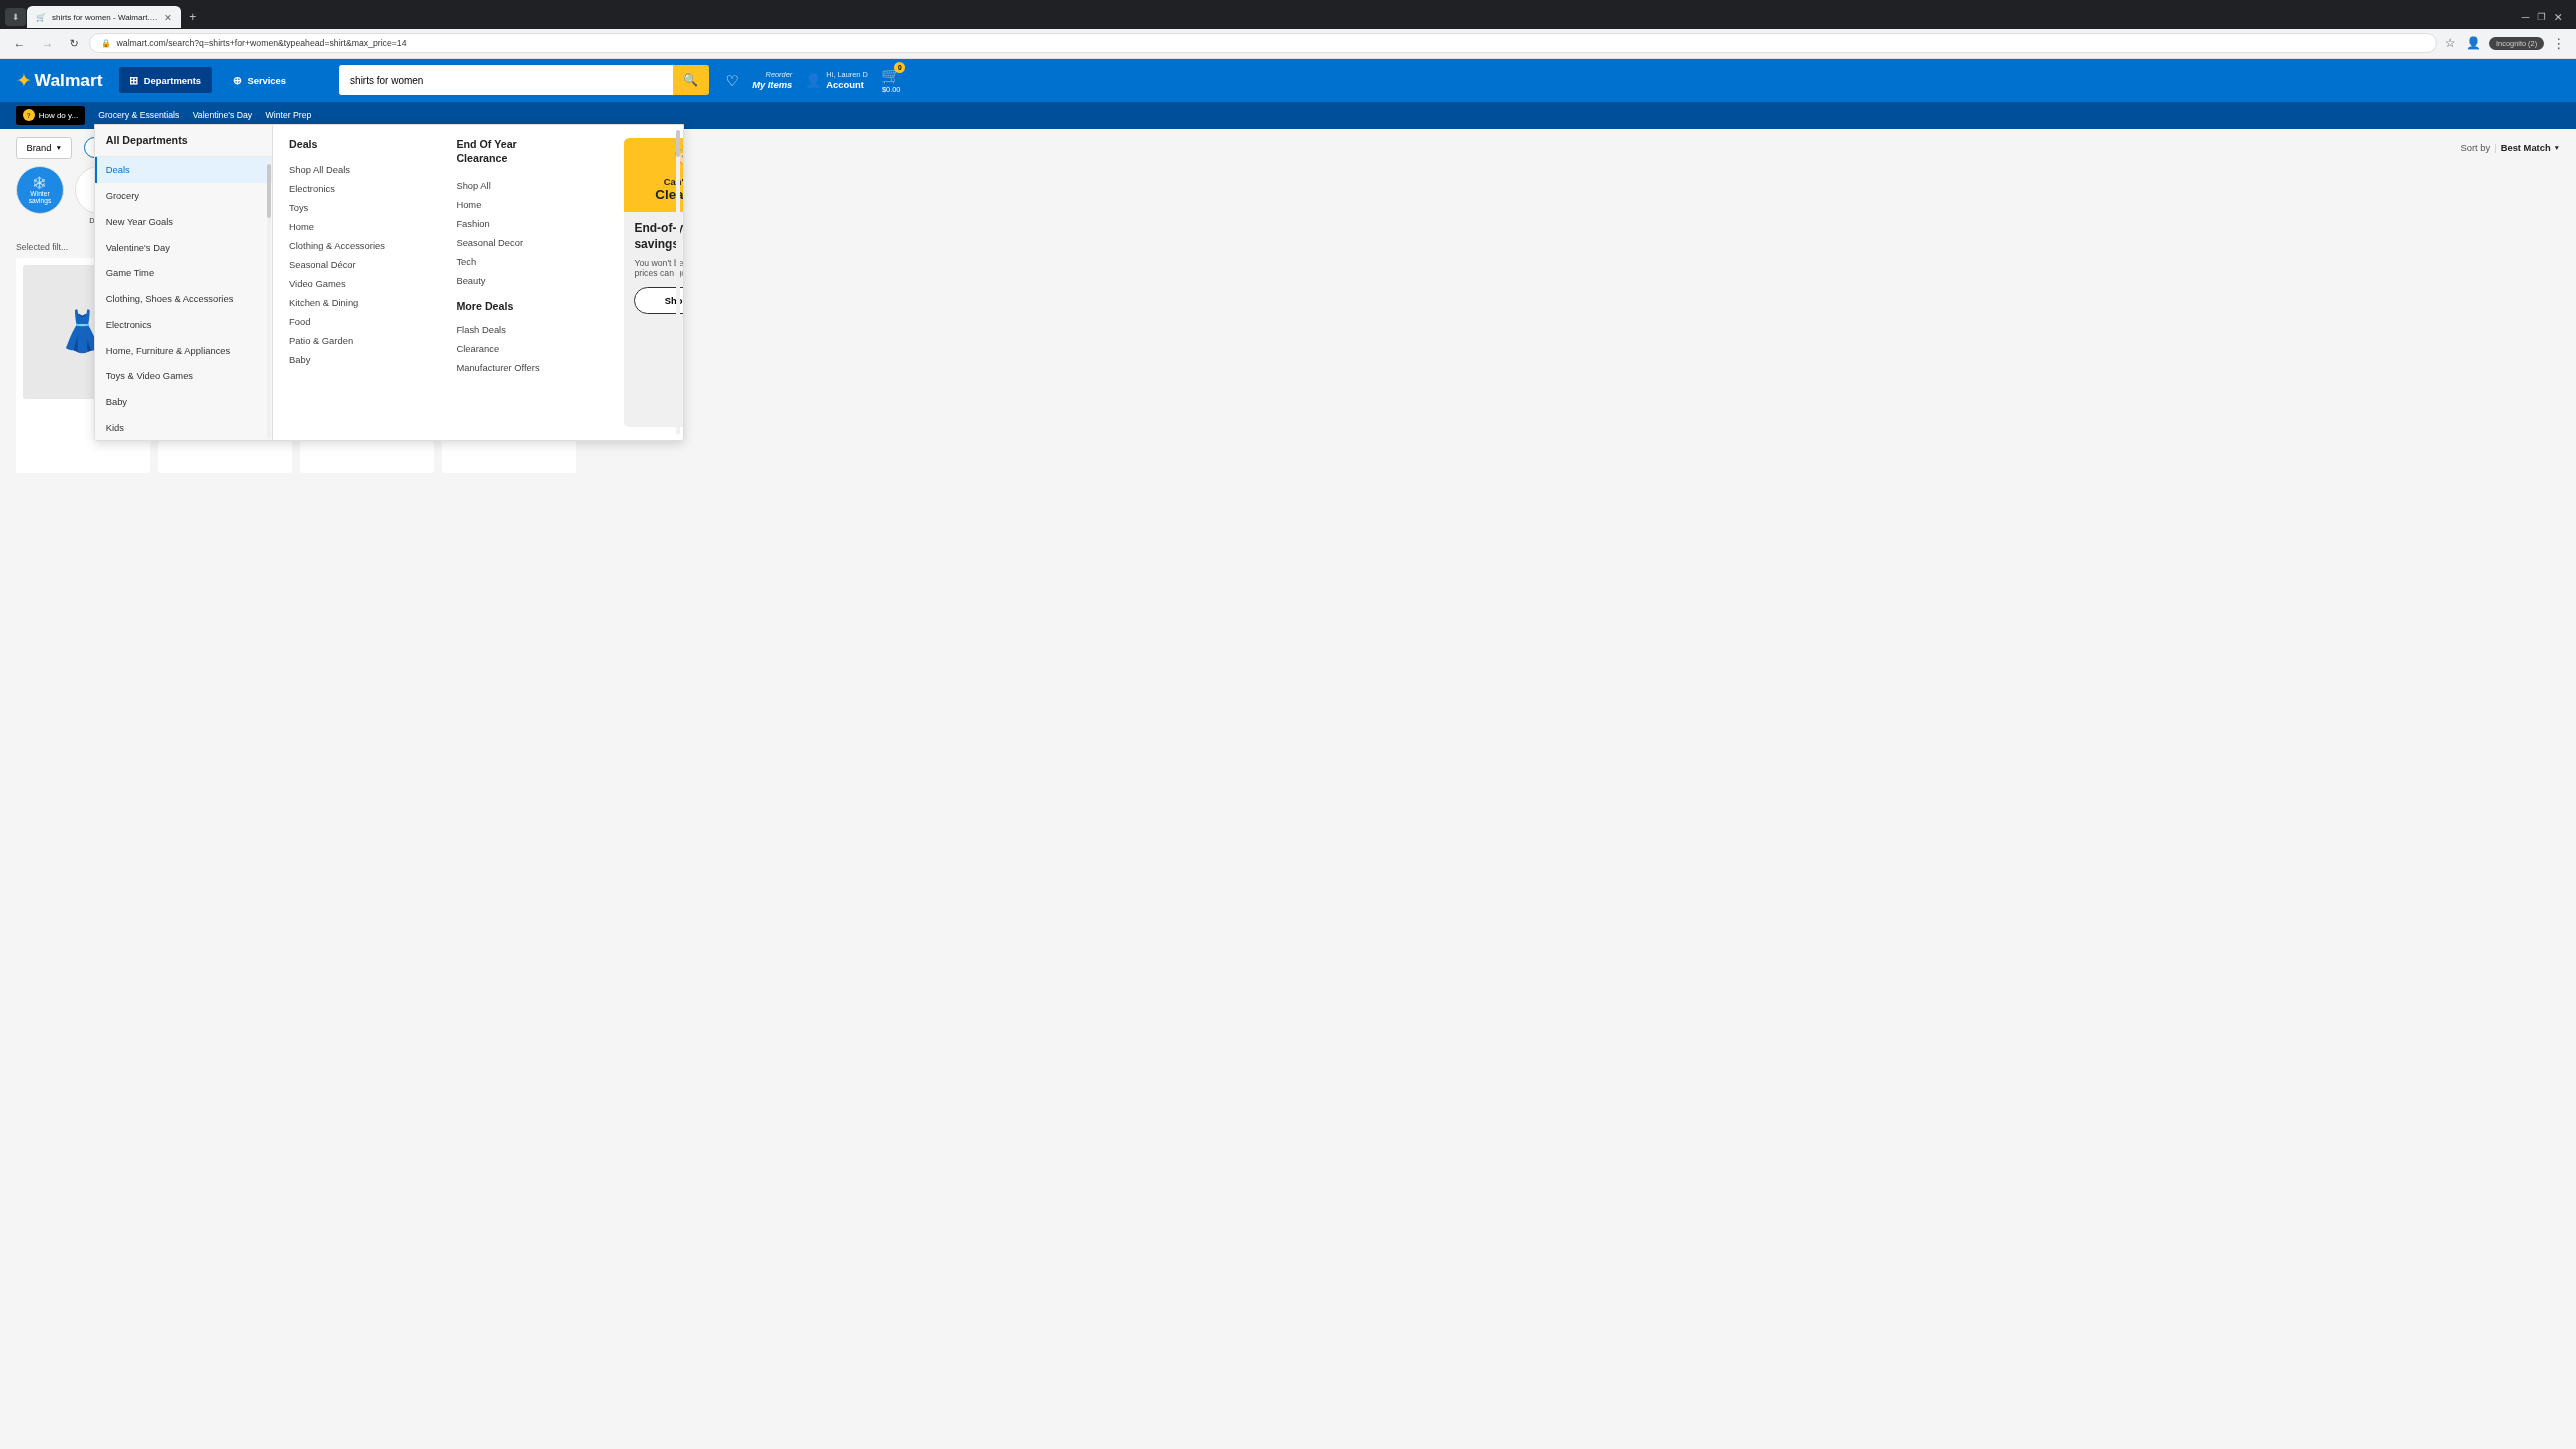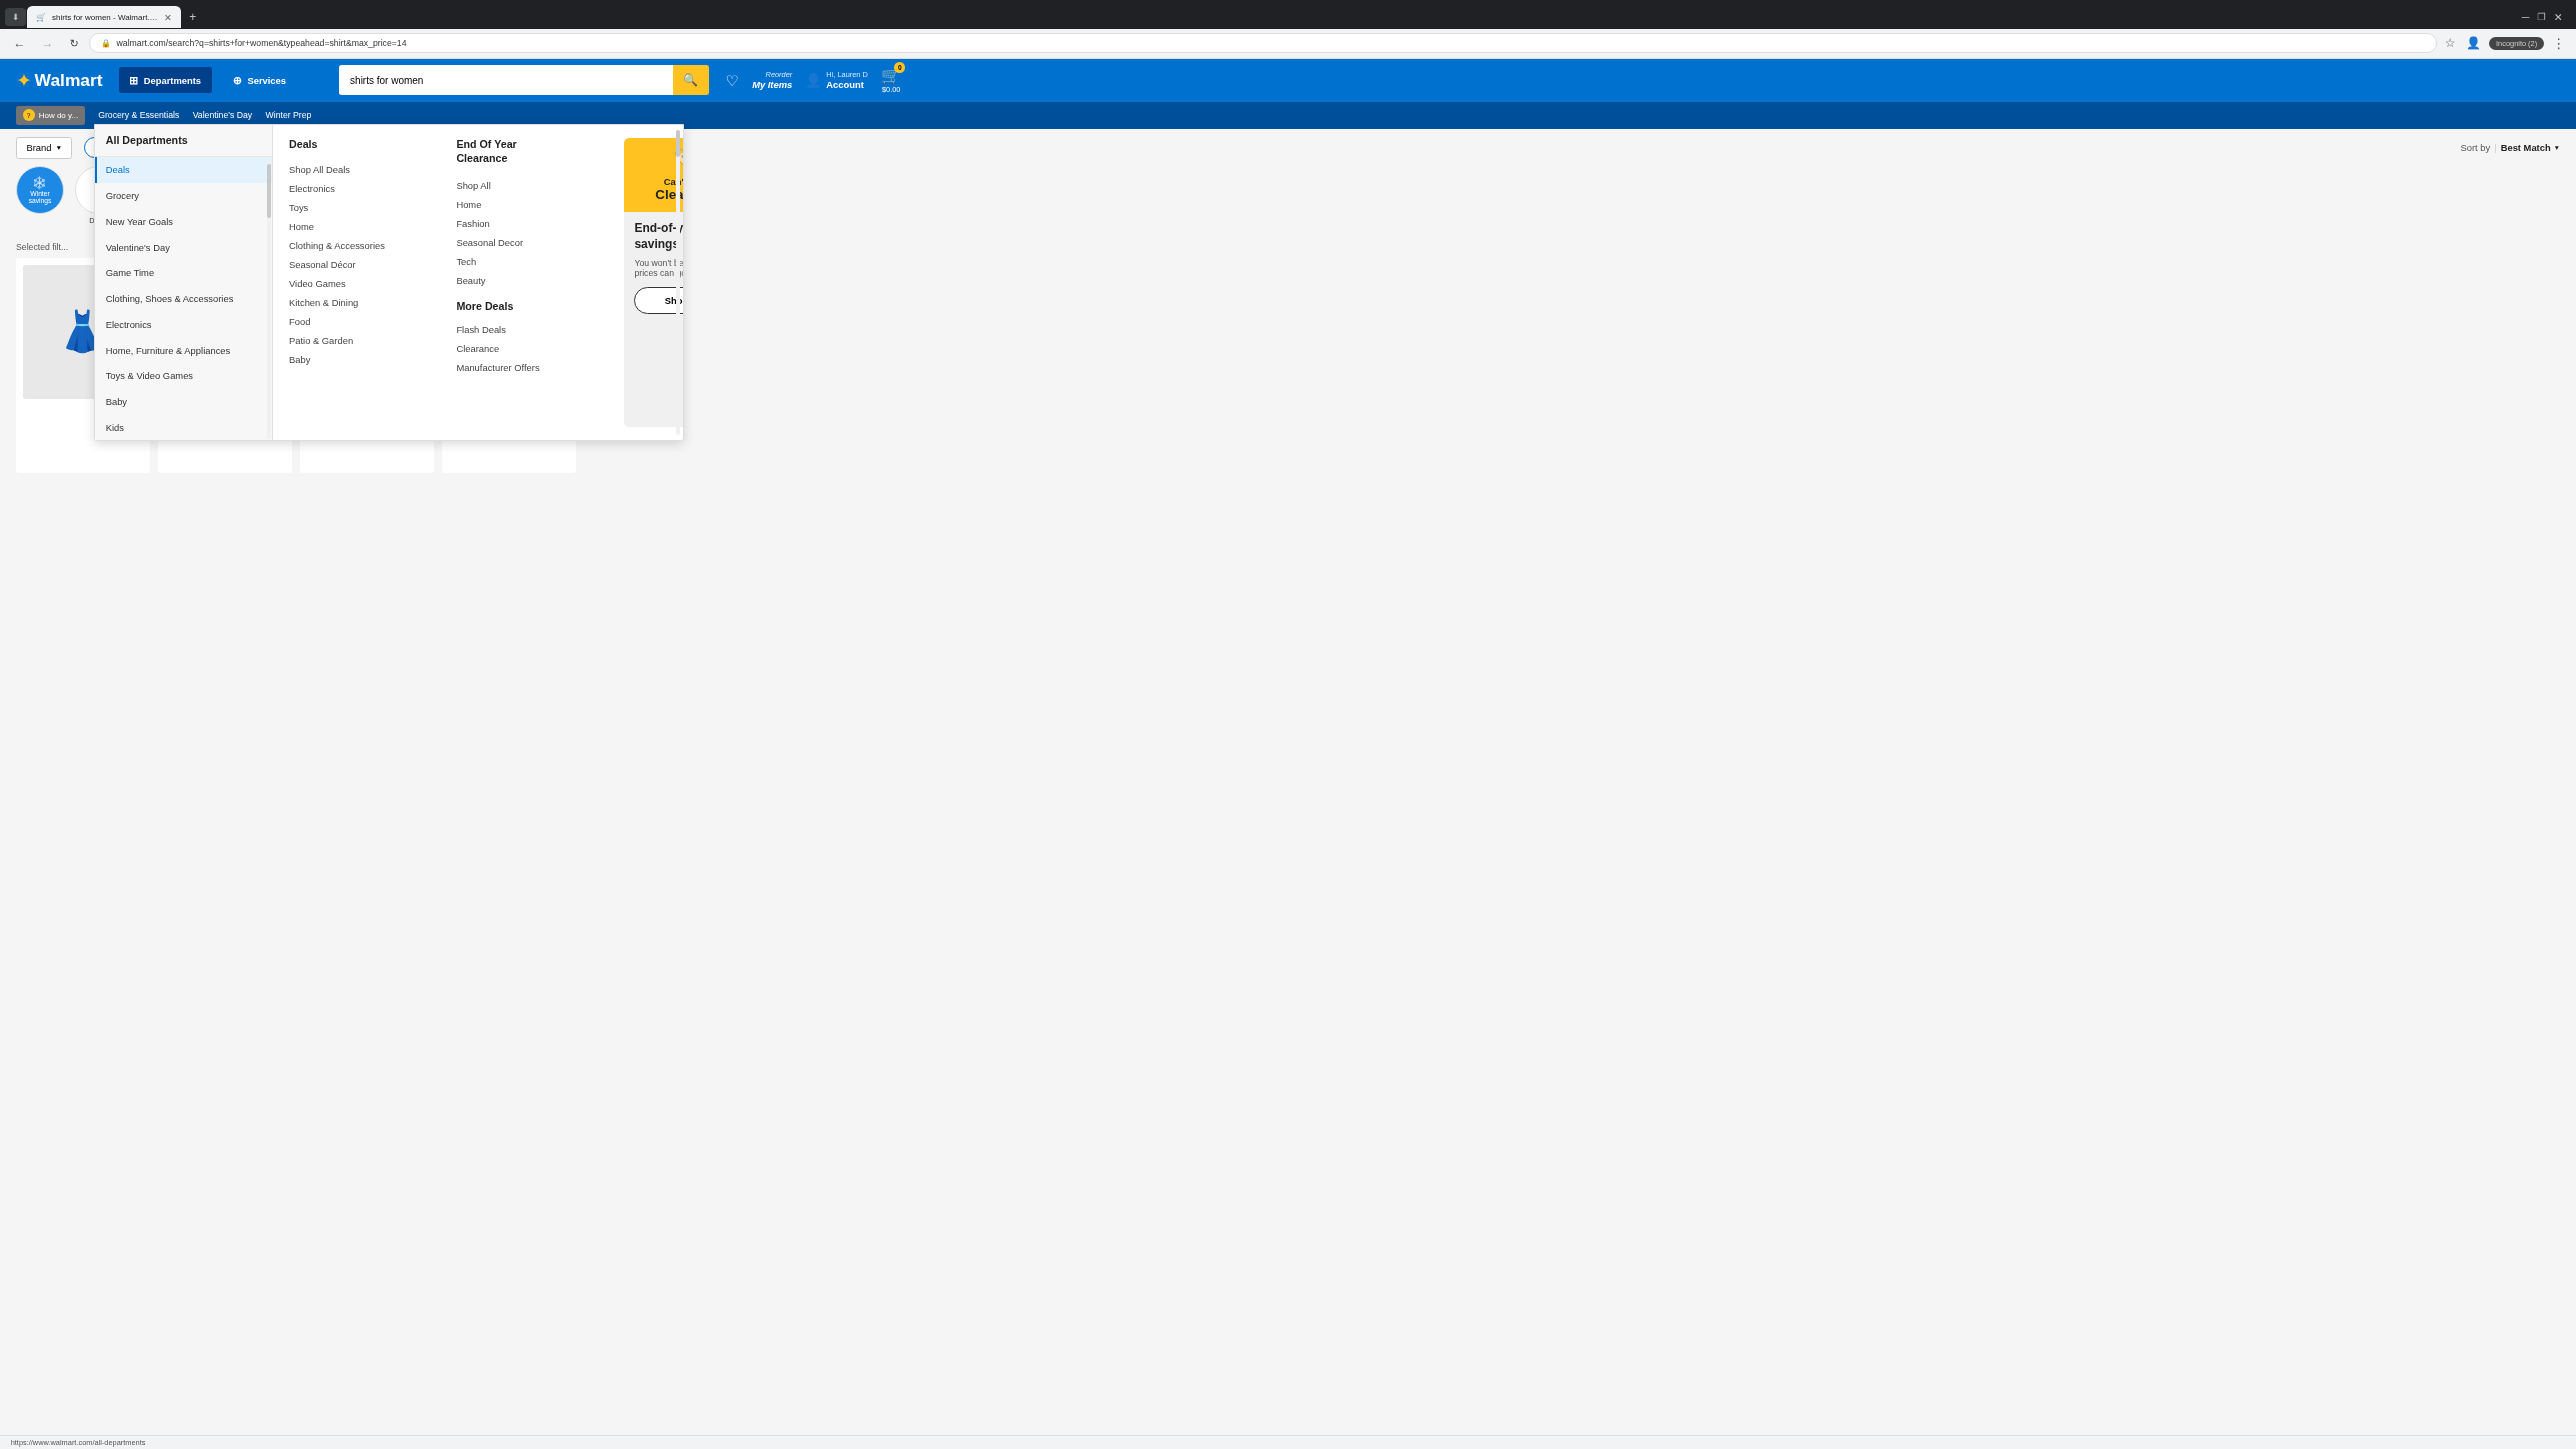--- a/index.html
+++ b/index.html
@@ -77,21 +77,21 @@
       </div>
       <div style="color:white;cursor:pointer;position:relative;">
         <span style="font-size:16px;">🛒</span>
         <span style="position:absolute;top:-4px;right:-4px;background:#ffc220;color:#000;border-radius:50%;width:10.7px;height:10.7px;font-size:6.7px;display:flex;align-items:center;justify-content:center;font-weight:bold;">0</span>
         <div style="font-size:7.4px;text-align:center;">$0.00</div>
       </div>
     </div>
   </div>
 
   <div style="background:#004f9a;padding:4px 16px;display:flex;align-items:center;gap:13.4px;overflow:hidden;">
-    <div style="display:flex;align-items:center;gap:4px;background:#737373;padding:3.4px 6.7px;border-radius:2.7px;color:white;font-size:8px;cursor:pointer;">
+    <div style="display:flex;align-items:center;gap:4px;background:#000000;padding:3.4px 6.7px;border-radius:2.7px;color:white;font-size:8px;cursor:pointer;">
       <span style="background:#ffc220;border-radius:50%;width:12px;height:12px;display:flex;align-items:center;justify-content:center;font-size:6.7px;color:#000;">?</span>
       <span>How do y...</span>
     </div>
     <span style="color:white;font-size:8.7px;cursor:pointer;white-space:nowrap;">Grocery &amp; Essentials</span>
     <span style="color:white;font-size:8.7px;cursor:pointer;white-space:nowrap;">Valentine's Day</span>
     <span style="color:white;font-size:8.7px;cursor:pointer;white-space:nowrap;">Winter Prep</span>
   </div>
 
   <div style="background:#f5f5f5;padding:8px 16px;position:relative;">
 
@@ -260,16 +260,15 @@
           <button style="background:white;border:1.3px solid #333;padding:6.7px 13.4px;border-radius:16px;font-size:9.4px;font-weight:bold;cursor:pointer;width:100%;">Shop now</button>
         </div>
       </div>
 
       <div style="position:absolute;right:2.7px;top:5.4px;bottom:5.4px;width:4px;background:#f0f0f0;border-radius:2px;">
         <div style="width:4px;height:27px;background:#c8c8c8;border-radius:2px;cursor:pointer;"></div>
       </div>
     </div>
   </div>
 
-  <div style="background:#f1f3f4;padding:2px 10.7px;font-size:7.4px;color:#555;border-top:0.7px solid #ddd;position:fixed;bottom:0;width:100%;">https://www.walmart.com/all-departments</div>
 
 </div>
 
 
 </body></html>

